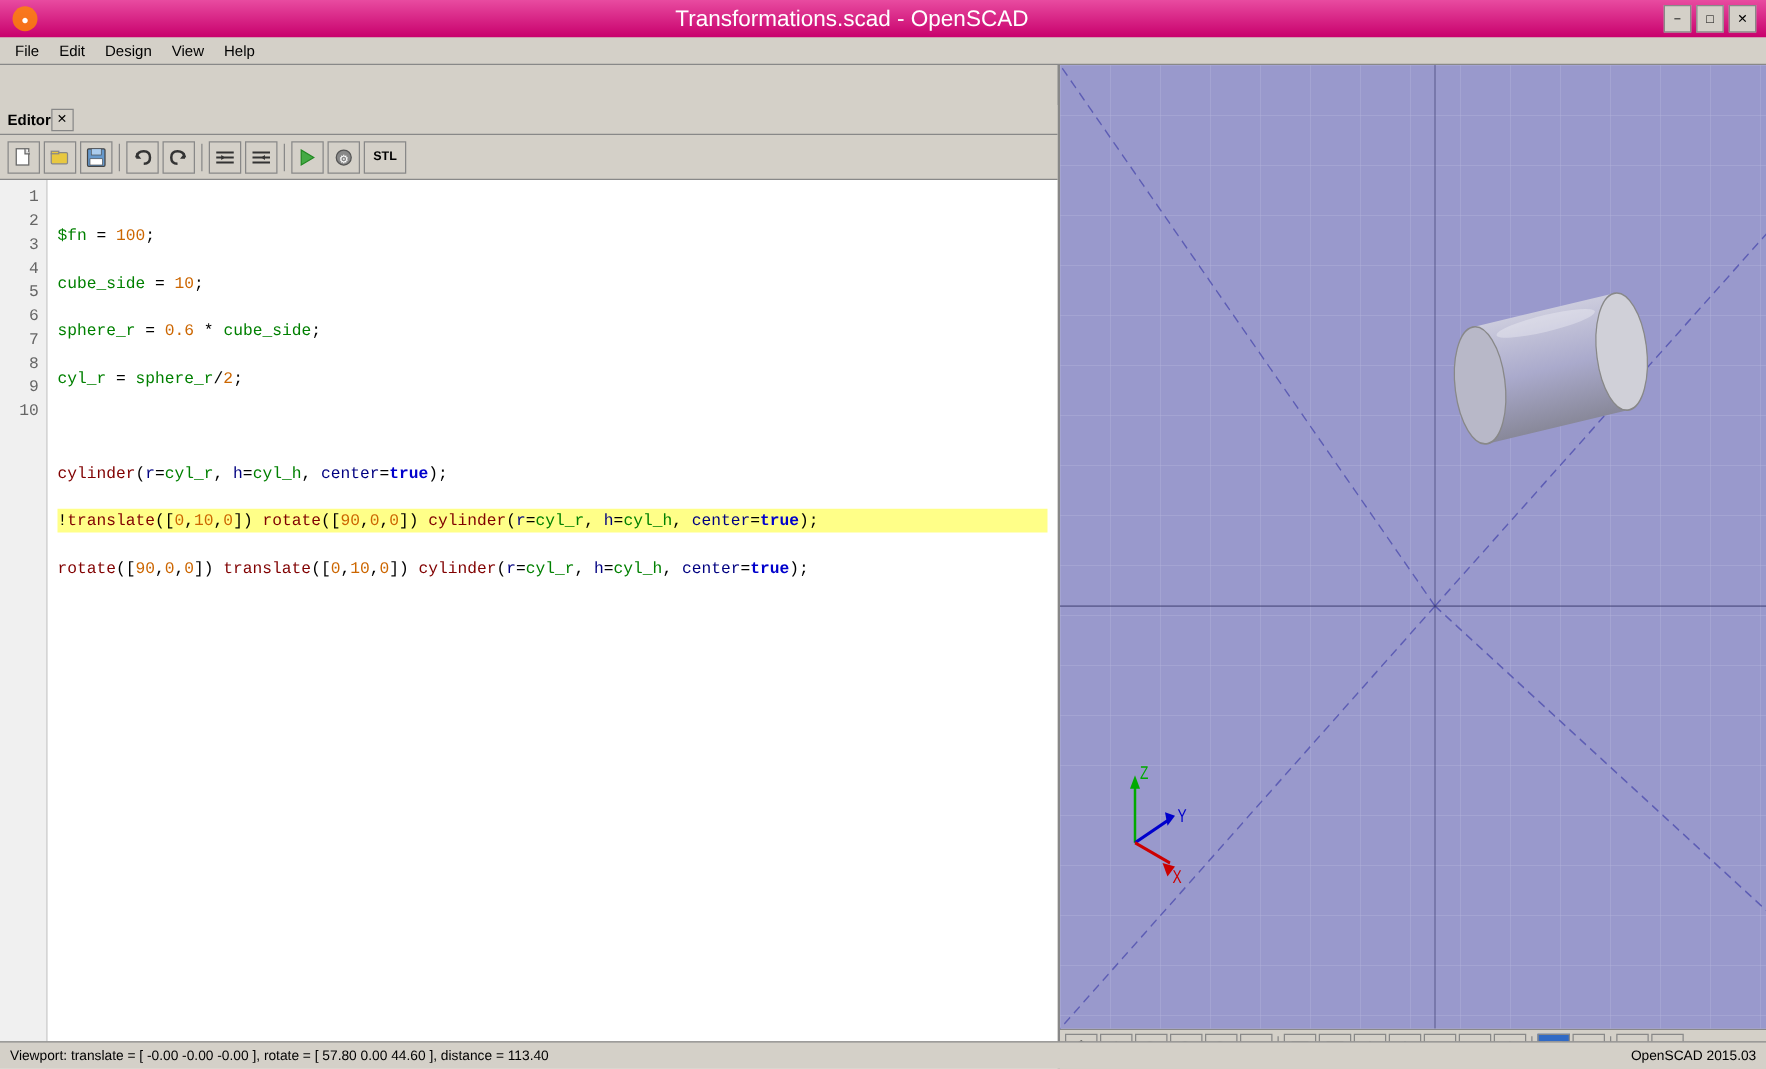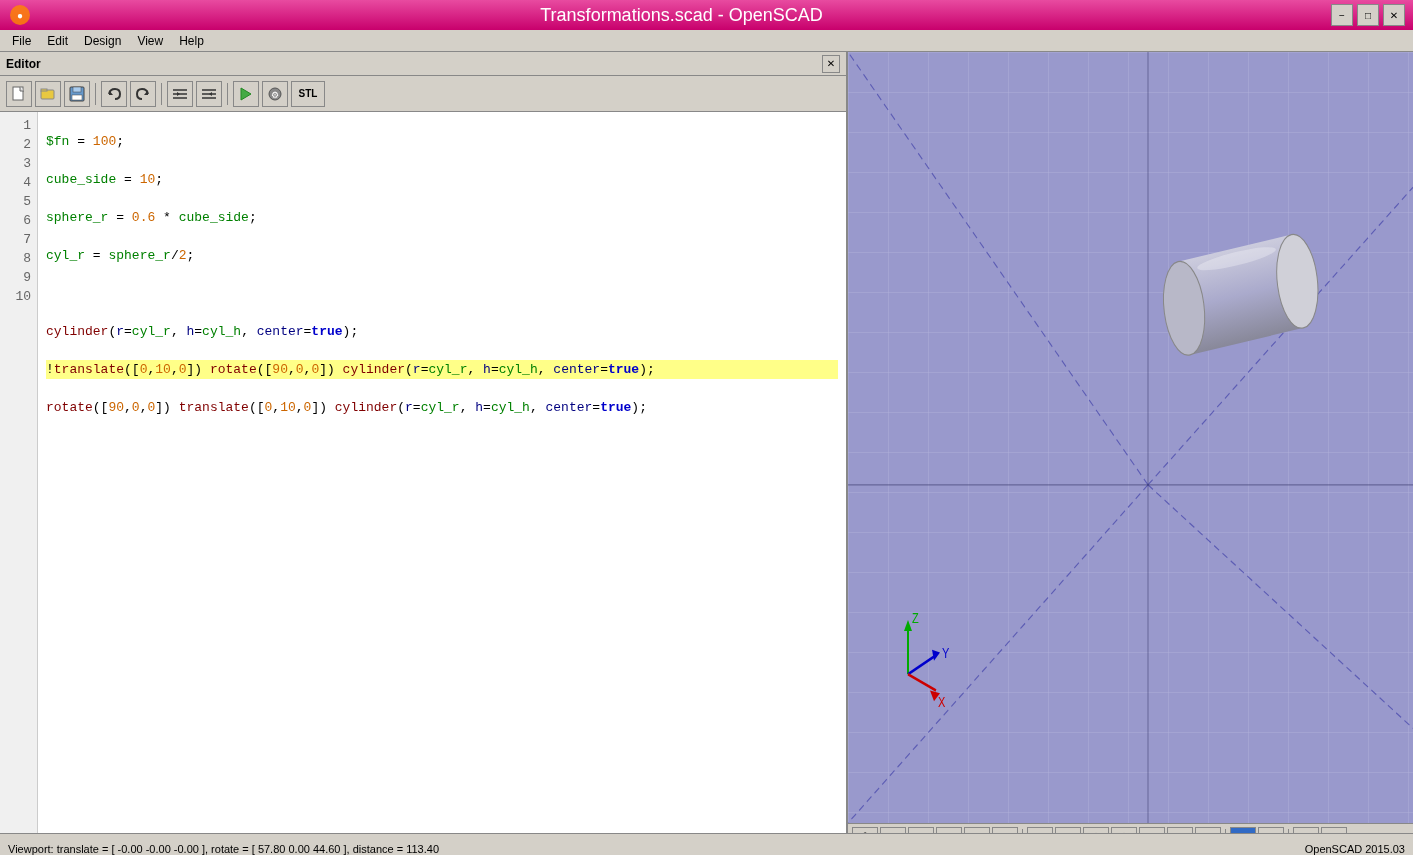--- a/index.html
+++ b/index.html
@@ -67,22 +67,23 @@
       display: flex; align-items: center; justify-content: center;
       font-size: 14px;
     }
     #editor-toolbar .separator { width: 1px; height: 22px; background: #888; margin: 0 2px; }
 
     
     #editor-header {
       background: #d4d0c8;
       border-bottom: 1px solid #888;
       padding: 2px 6px;
-      display: flex; align-items: center; justify-content: space-between;
+      display: flex; align-items: center; 
       height: 24px;
+      margin-top: 32px;
     }
 
     
     #code-area {
       flex: 1;
       background: white;
       display: flex;
       overflow: hidden;
     }
     #line-numbers {
@@ -92,21 +93,21 @@
       text-align: right;
       font-family: 'Courier New', monospace;
       font-size: 13px;
       color: #666;
       line-height: 19px;
       min-width: 38px;
       user-select: none;
     }
     #code-content {
       flex: 1;
-      padding: 1px 8px;
+      padding: 16px 8px;
       font-family: 'Courier New', monospace;
       font-size: 13px;
       line-height: 19px;
       white-space: pre;
       overflow: auto;
     }
 
     
     .kw { color: #0000cc; font-weight: bold; }
     .fn-name { color: #800000; }
@@ -167,21 +168,21 @@
       bottom: 22px;
       left: 848px;
       right: 0;
     }
 
     
     #statusbar {
       height: 22px;
       background: #d4d0c8;
       border-top: 1px solid #888;
-      display: flex; align-items: flex-end; justify-content: space-between;
+      display: flex; align-items: center; justify-content: space-between;
       padding: 0 8px;
       font-size: 11px;
       position: absolute;
       bottom: 0; left: 0; right: 0;
     }
 
     
     #perspective-svg {
       position: absolute;
       inset: 0;

